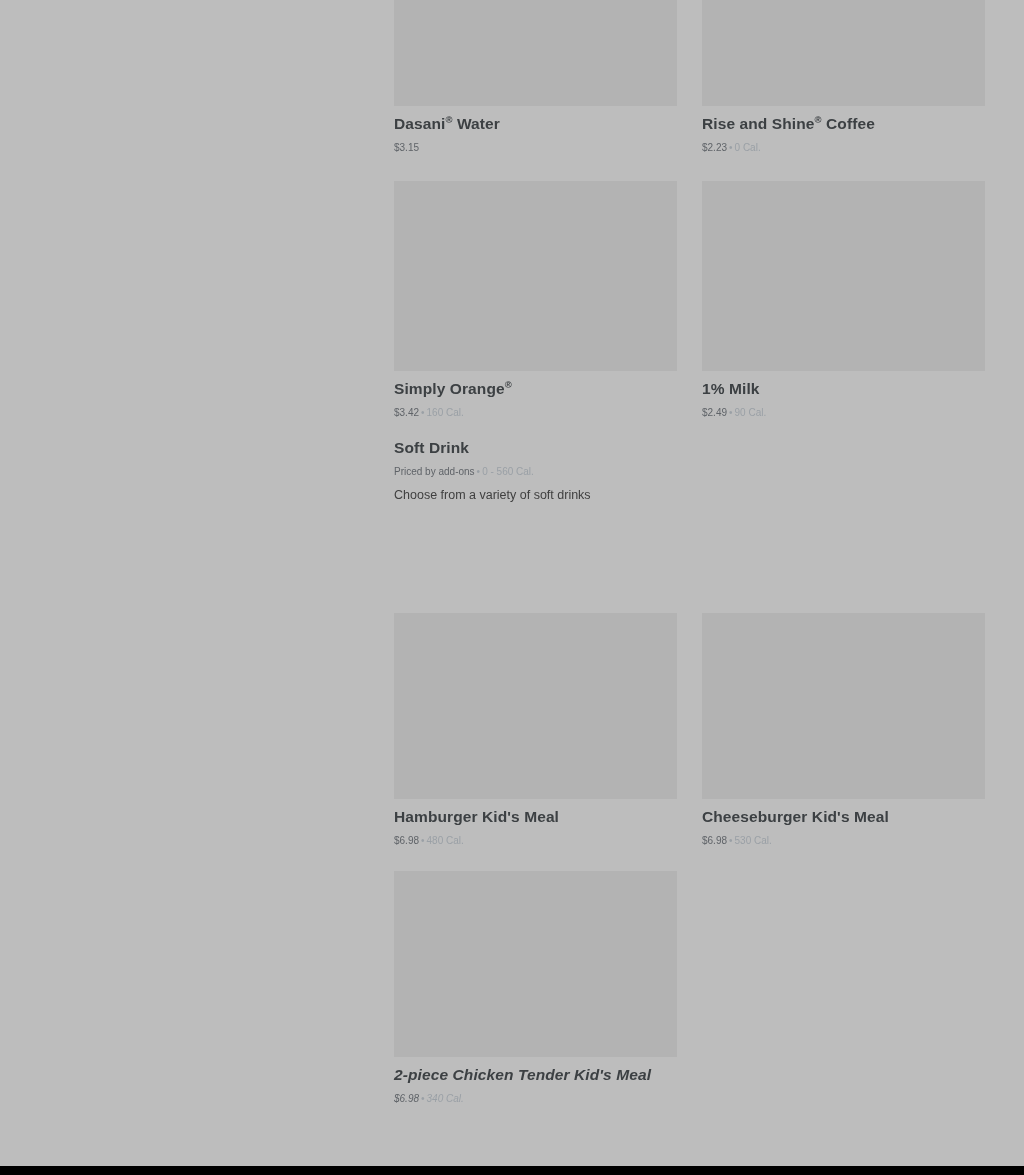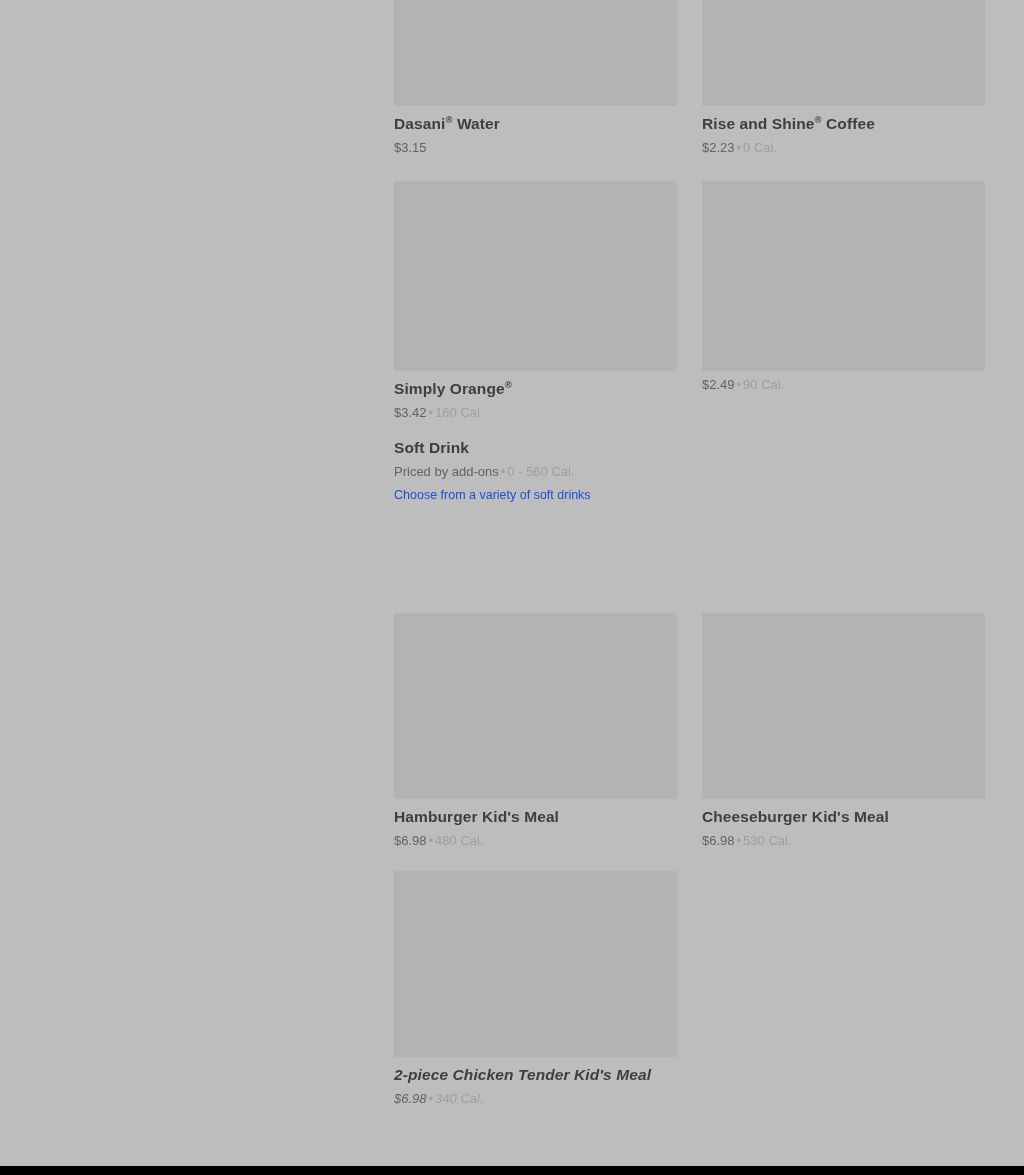--- a/index.html
+++ b/index.html
@@ -43,37 +43,37 @@
     margin-top: 8px;
     line-height: 20px;
     white-space: nowrap;
   }
   .item-name sup {
     font-size: 9.5px;
     vertical-align: super;
     line-height: 0;
   }
   .item-meta {
-    font-size: 13px;
+    font-size: 10px;
     color: #5f6368;
     margin-top: 6px;
     line-height: 16px;
     white-space: nowrap;
   }
   .item-meta .cal {
     color: #9aa0a6;
     margin-top: 12px;
   }
   .item-meta .dot {
     color: #9aa0a6;
     padding: 0 2px;
   }
   .item-desc {
     font-size: 12.5px;
-    color: #1d4ed8;
+    color: #404040;
     margin-top: 7px;
     line-height: 16px;
     white-space: nowrap;
   }
   .section-heading {
     font-size: 20.5px;
     font-weight: bold;
     color: #3c4043;
     letter-spacing: 0.1px;
     line-height: 26px;
@@ -118,20 +118,21 @@
   </div>
 
   <div class="grid block-drinks-row2">
     <div class="menu-item">
       <div class="thumb h190"></div>
       <div class="item-name"><span>Simply Orange</span><sup>®</sup><span></span></div>
       <div class="item-meta"><span>$3.42</span><span class="dot">•</span><span class="cal">160 Cal.</span></div>
     </div>
     <div class="menu-item">
       <div class="thumb h190"></div>
+      <div class="item-name"><span>1% Milk</span><sup></sup><span></span></div>
       <div class="item-meta"><span>$2.49</span><span class="dot">•</span><span class="cal">90 Cal.</span></div>
     </div>
   </div>
 
   <div class="grid block-softdrink">
     <div class="menu-item">
       <div class="item-name" style="margin-top:0"><span>Soft Drink</span></div>
       <div class="item-meta"><span>Priced by add-ons</span><span class="dot">•</span><span class="cal">0 - 560 Cal.</span></div>
       <div class="item-desc">Choose from a variety of soft drinks</div>
     </div>

